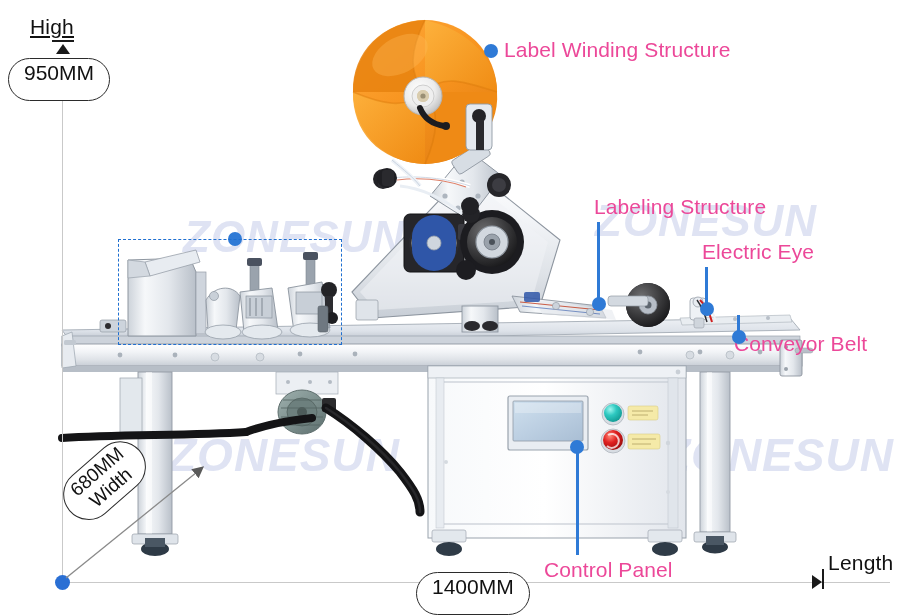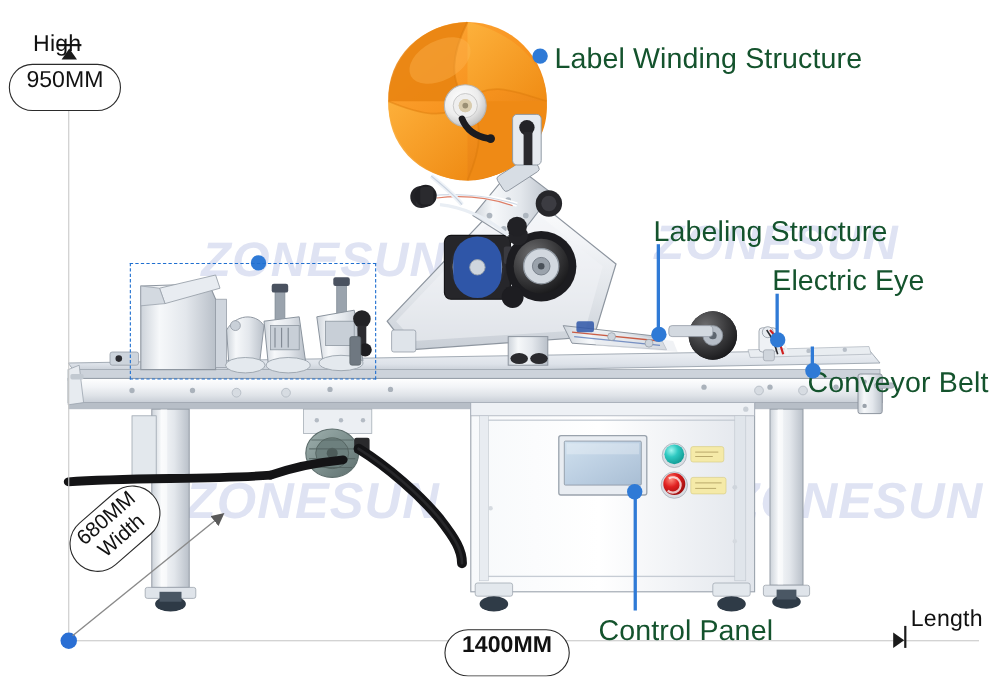--- a/index.html
+++ b/index.html
@@ -15,36 +15,36 @@
   .arrow-up{position:absolute;left:56px;top:44px;width:0;height:0;
             border-left:7px solid transparent;border-right:7px solid transparent;
             border-bottom:10px solid #1a1a1a;}
   .arrow-up-bar{position:absolute;left:52px;top:40px;width:22px;height:2px;background:#1a1a1a;}
   .arrow-right{position:absolute;left:812px;top:575px;width:0;height:0;
             border-top:7px solid transparent;border-bottom:7px solid transparent;
             border-left:10px solid #1a1a1a;}
   .arrow-right-bar{position:absolute;left:822px;top:569px;width:2px;height:20px;background:#1a1a1a;}
 
   .axis-cap{position:absolute;font-size:21px;letter-spacing:.2px;color:#111;white-space:nowrap;}
-  #cap-high{left:30px;top:28px;}
+  #cap-high{left:30px;top:15px;text-decoration:underline;}
   #cap-length{left:828px;top:551px;}
 
   .pill{position:absolute;border:1.6px solid #2b2b2b;border-radius:30px;background:#fff;
         font-size:21px;color:#111;padding:2px 15px 14px;white-space:nowrap;line-height:1.18;
         text-align:center;}
   #pill-950{left:8px;top:58px;}
-  #pill-1400{left:404px;top:572px;font-weight:bold;}
+  #pill-1400{left:416px;top:572px;}
 
   
   .diag-line{position:absolute;left:62px;top:430px;width:160px;height:152px;}
   #pill-680{left:58px;top:455px;padding:3px 14px 5px;font-size:19px;line-height:1.08;
             transform:rotate(-41deg);transform-origin:50% 50%;}
 
   
-  .callout{position:absolute;font-size:26px;color:#14532d;white-space:nowrap;letter-spacing:.1px;}
+  .callout{position:absolute;font-size:21px;color:#ec4899;white-space:nowrap;letter-spacing:.1px;}
   .dot{position:absolute;width:14px;height:14px;border-radius:50%;background:#2f7ad6;}
   .leader{position:absolute;width:3px;background:#2f7ad6;}
 
   #co-lws{left:504px;top:38px;}
   #dot-lws{left:484px;top:44px;}
 
   #co-lab{left:594px;top:195px;}
   #leader-lab{left:597px;top:222px;height:82px;}
   #dot-lab{left:592px;top:297px;}
 

